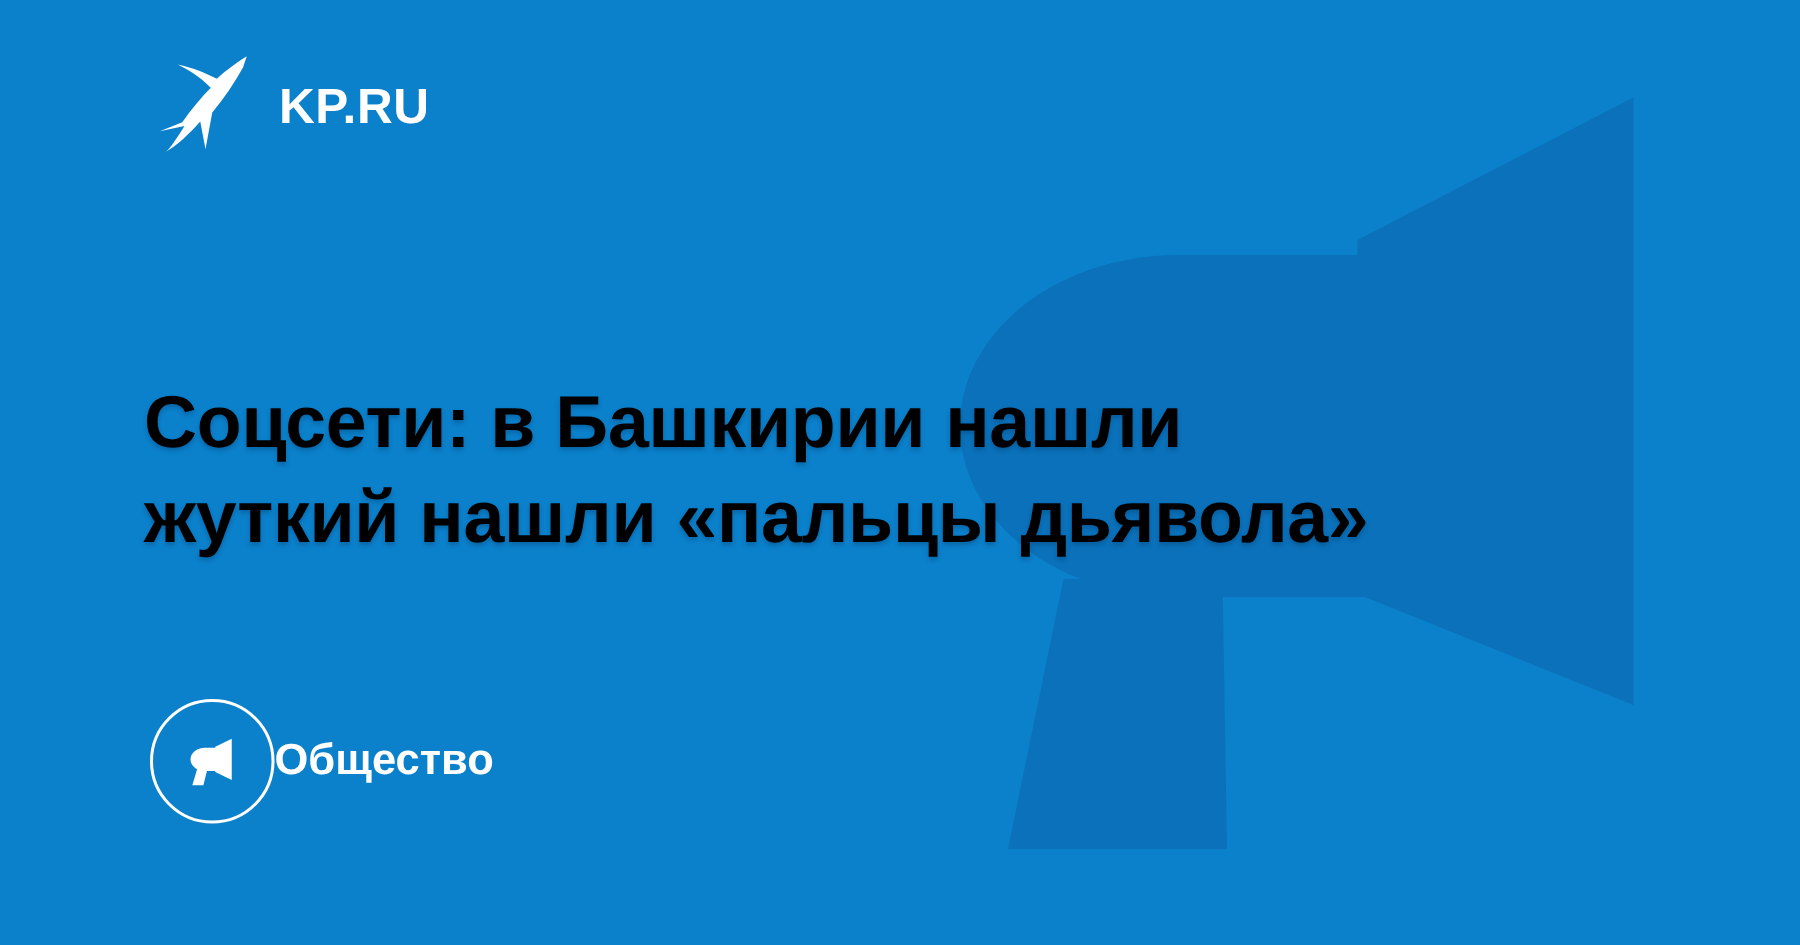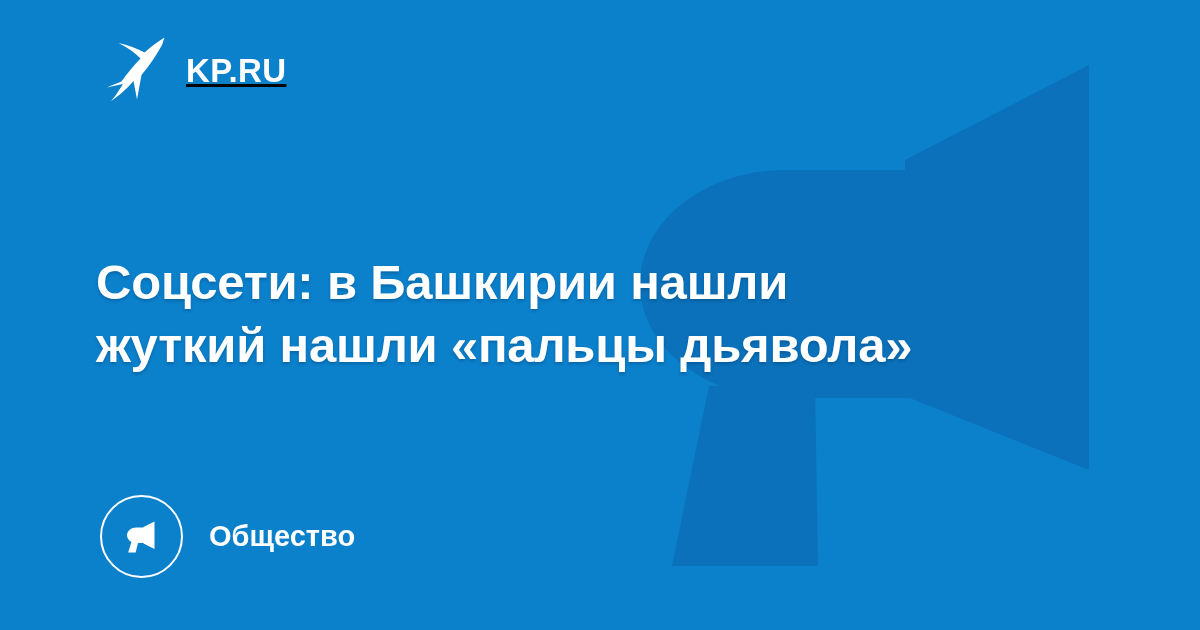--- a/index.html
+++ b/index.html
@@ -32,21 +32,20 @@
 
   
   #brand {
     position: absolute;
     left: 104px;
     top: 33px;
     display: flex;
     align-items: center;
     gap: 20px;
     height: 72px;
-    text-decoration: underline;
   }
   #brand .bird {
     width: 62px;
     height: 66px;
     display: block;
     flex: 0 0 auto;
   }
   #brand .bird svg { display: block; }
   #brand .wordmark {
     color: #ffffff;
@@ -57,37 +56,36 @@
     white-space: nowrap;
     padding-top: 3px;
   }
 
   
   #headline {
     position: absolute;
     left: 96px;
     top: 218px;
     width: 950px;
-    color: #ffffff;
+    color: #000000;
     font-size: 49px;
     font-weight: bold;
     line-height: 1.28;
     letter-spacing: -0.2px;
     text-shadow: 0 2px 3px rgba(0, 45, 85, 0.30);
   }
   #headline .hl-line { display: block; white-space: nowrap; }
 
   
   #category {
     position: absolute;
     left: 100px;
-    top: 493px;
+    top: 464px;
     display: flex;
     align-items: center;
-    gap: 26px;
     height: 86px;
     text-align: center;
   }
   #category .cat-badge {
     width: 83px;
     height: 83px;
     border: 2px solid #ffffff;
     border-radius: 50%;
     display: flex;
     align-items: center;

